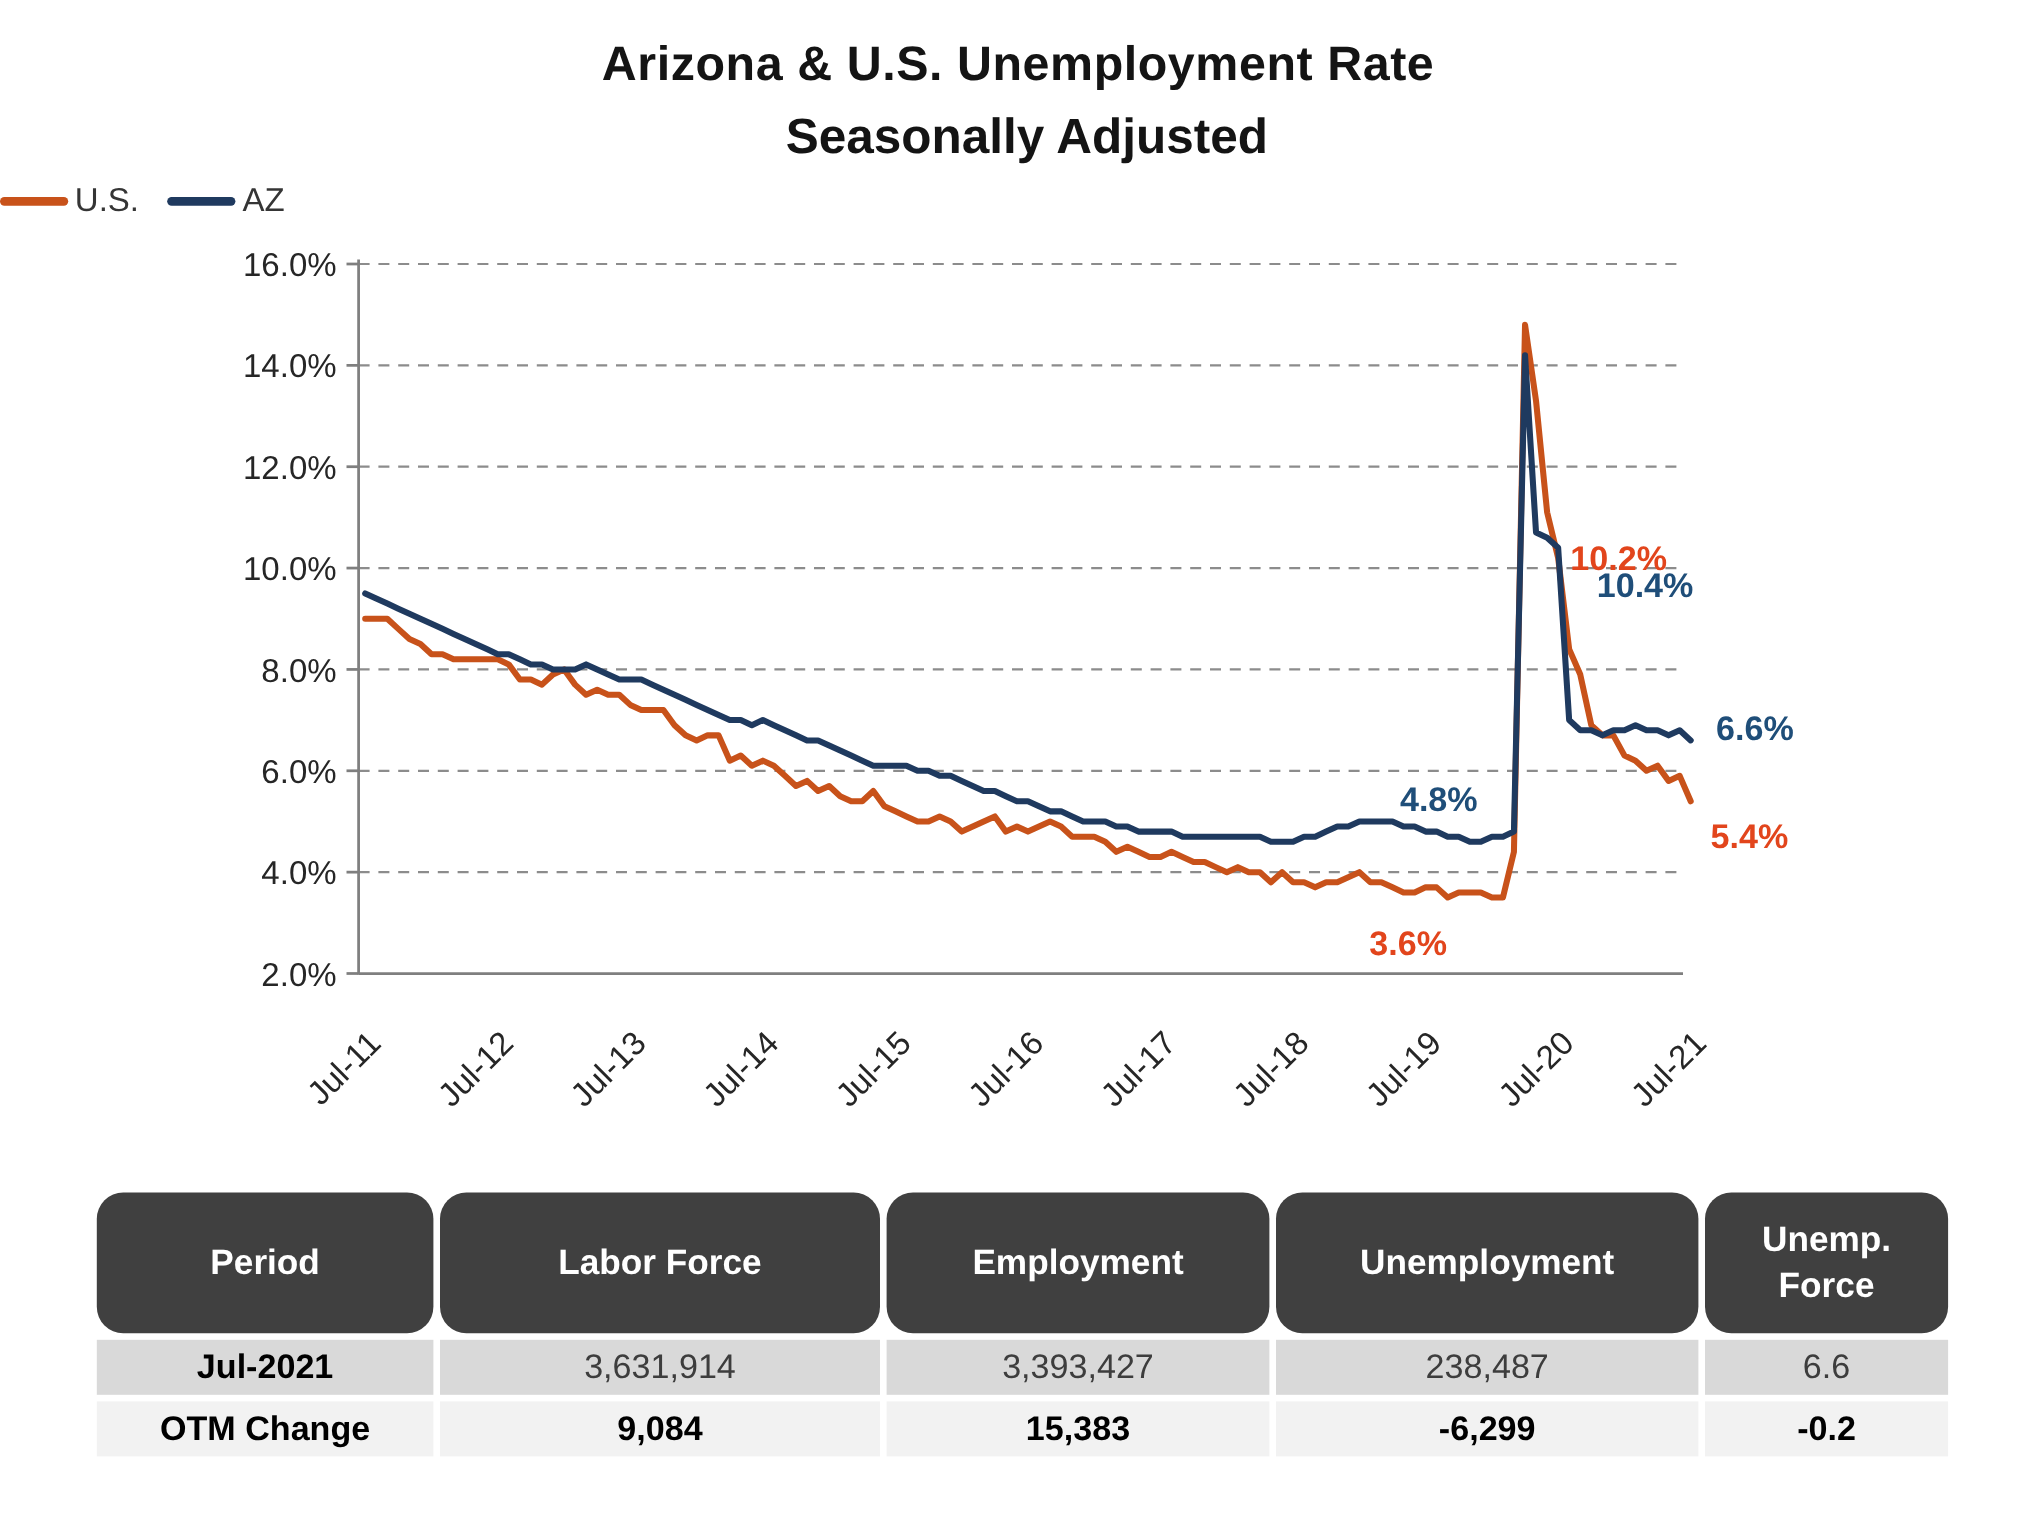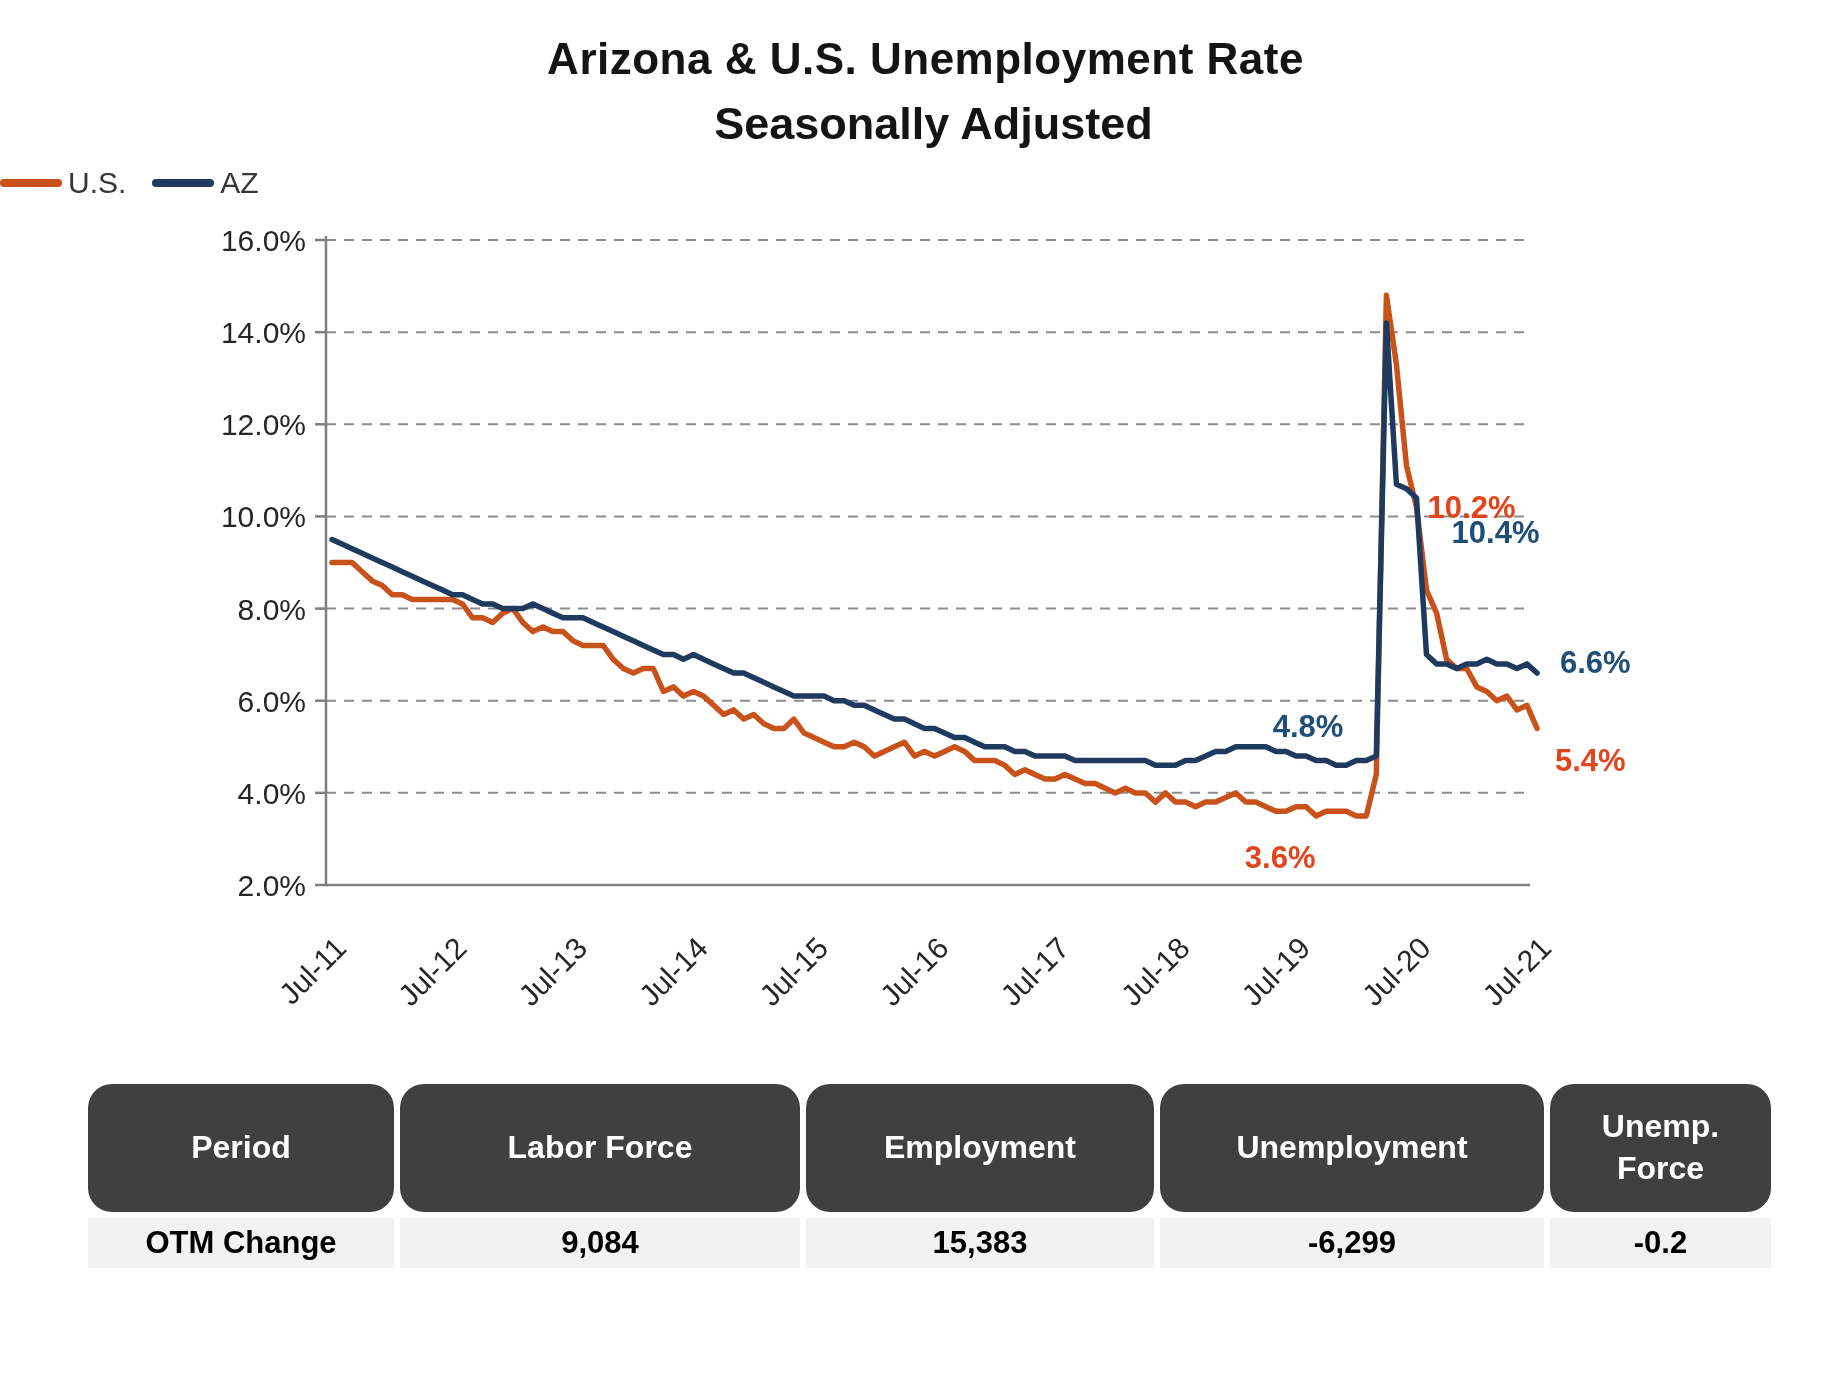--- a/index.html
+++ b/index.html
@@ -108,20 +108,27 @@
       <thead>
         <tr>
           <th class="col-h" scope="col">Period</th>
           <th class="col-h" scope="col">Labor Force</th>
           <th class="col-h" scope="col">Employment</th>
           <th class="col-h" scope="col">Unemployment</th>
           <th class="col-h" scope="col">Unemp. Force</th>
         </tr>
       </thead>
       <tbody>
+        <tr class="gray">
+          <th class="row-label" scope="row">Jul-2021</th>
+          <td>3,631,914</td>
+          <td>3,393,427</td>
+          <td>238,487</td>
+          <td>6.6</td>
+        </tr>
         <tr class="light bold">
           <th class="row-label" scope="row">OTM Change</th>
           <td>9,084</td>
           <td>15,383</td>
           <td>-6,299</td>
           <td>-0.2</td>
         </tr>
       </tbody>
     </table>
 </div>

